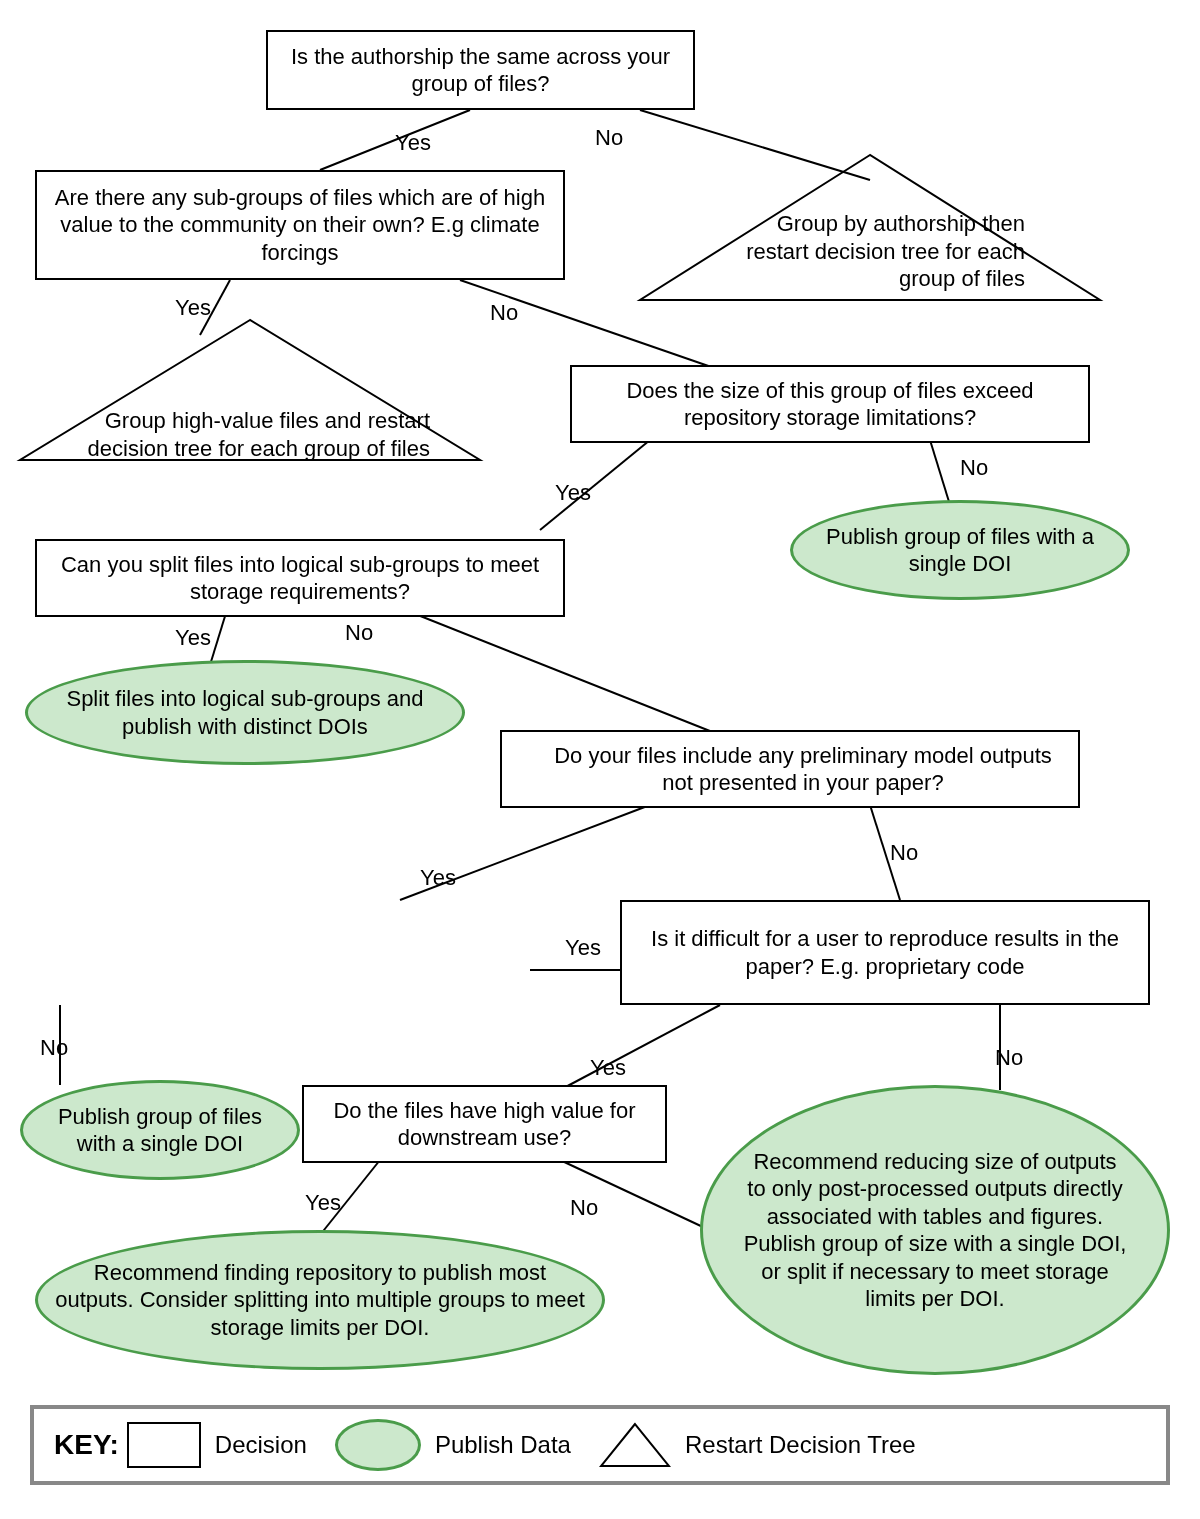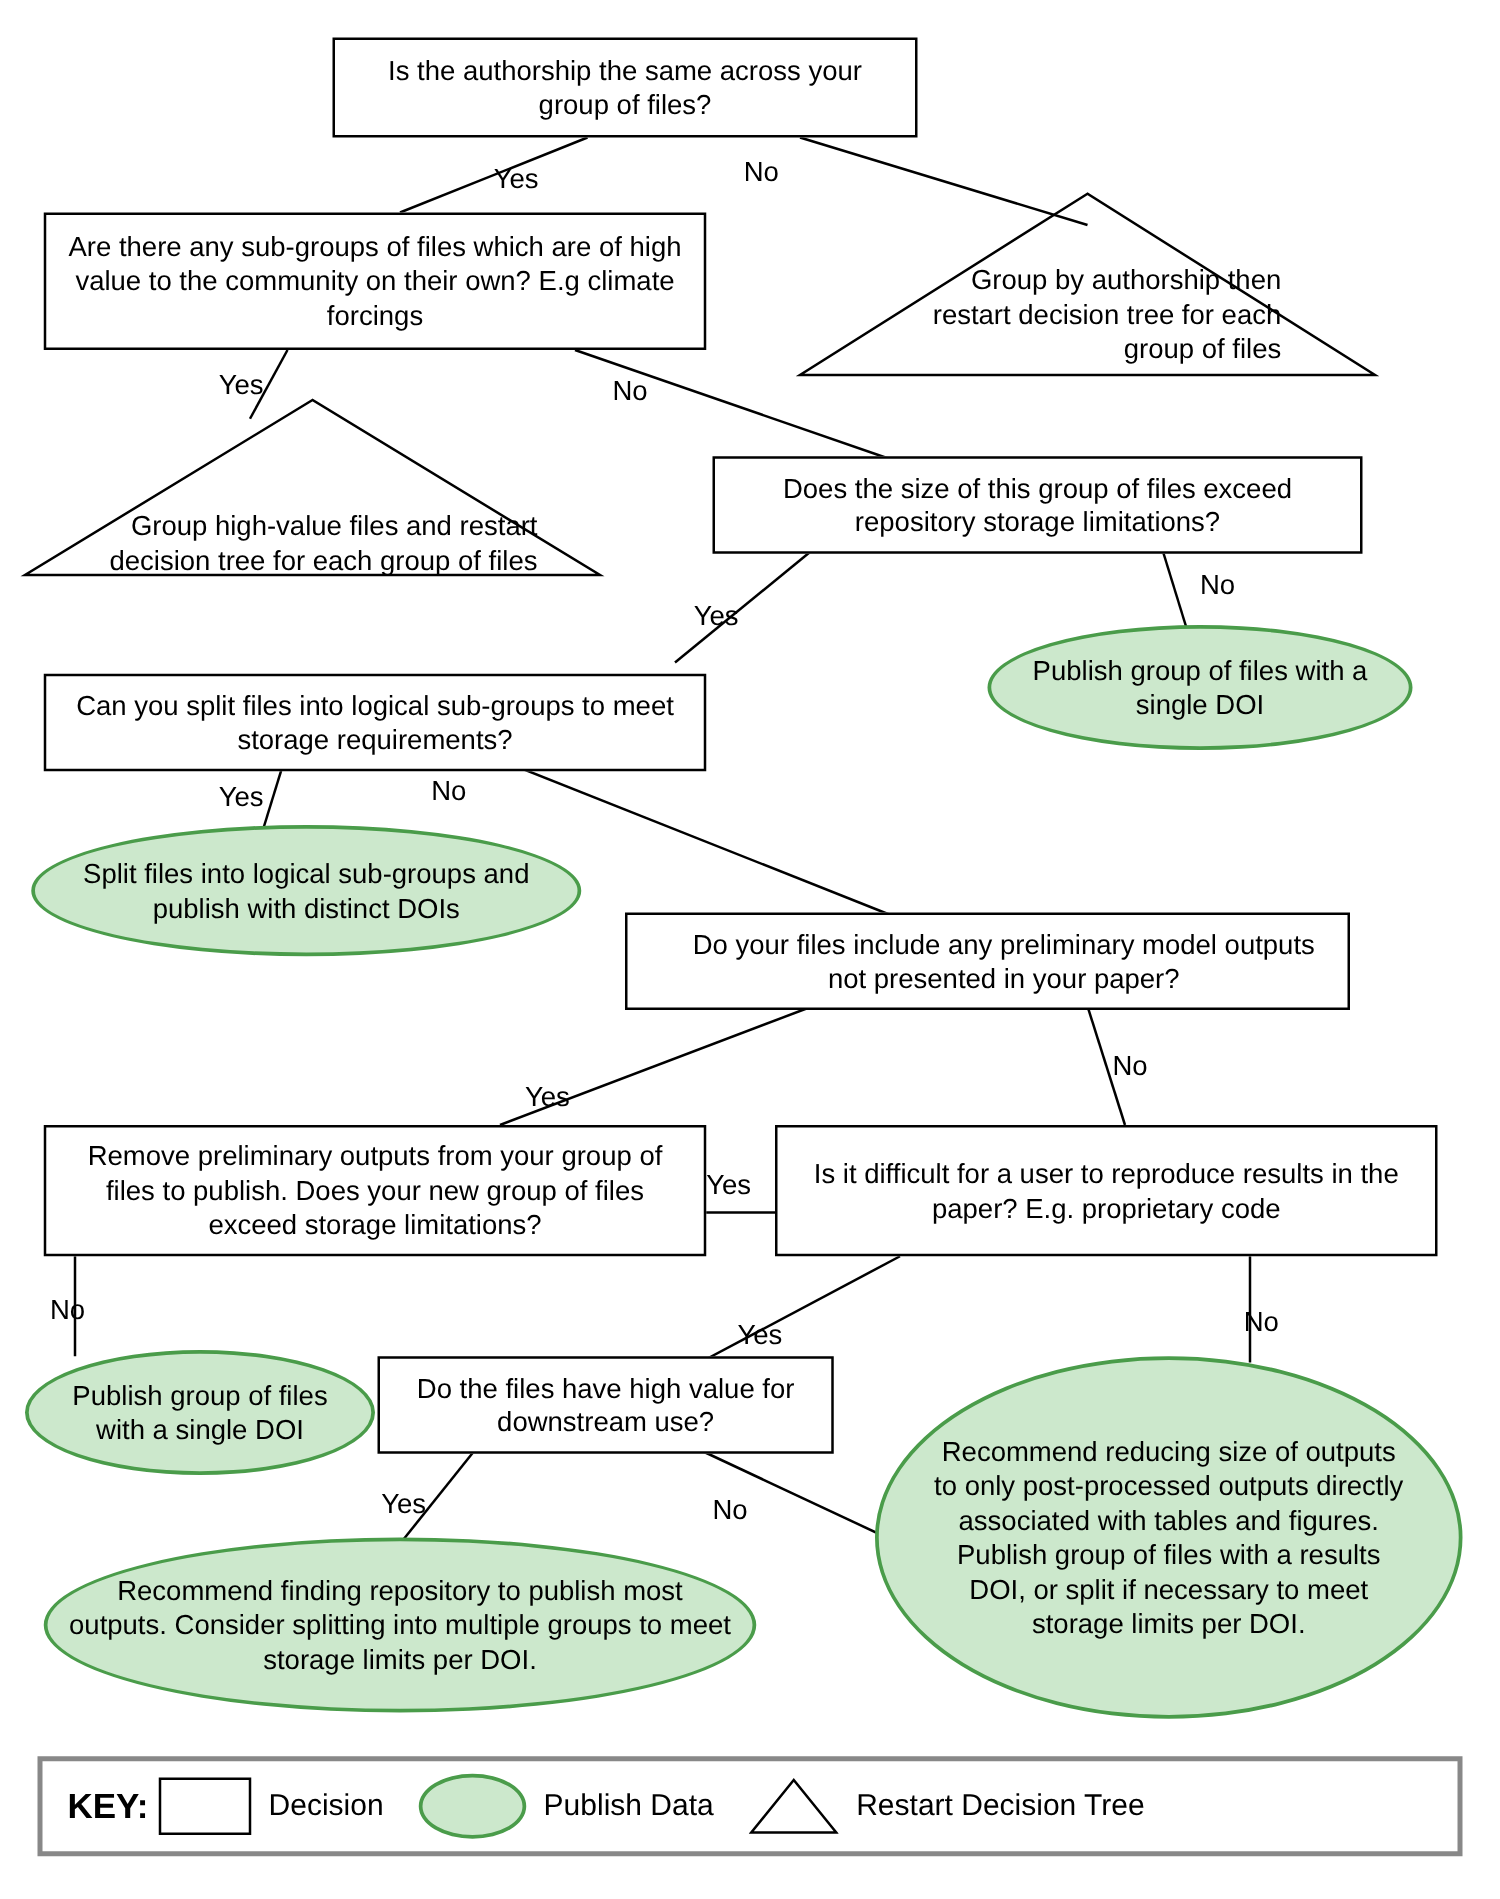--- a/index.html
+++ b/index.html
@@ -132,21 +132,21 @@
       <line x1="720" y1="1005" x2="560" y2="1090"></line>
 
       <line x1="1000" y1="1005" x2="1000" y2="1090"></line>
 
       <line x1="380" y1="1160" x2="320" y2="1235"></line>
 
       <line x1="560" y1="1160" x2="720" y2="1235"></line>
     </g>
   </svg>
 
-  <div class="node decision" style="left:266px; top:30px; width:468px; height:80px;">Is the authorship the same across your group of files?</div>
+  <div class="node decision" style="left:266px; top:30px; width:429px; height:80px;">Is the authorship the same across your group of files?</div>
 
   <div class="edge-label" style="left:395px; top:130px;">Yes</div>
   <div class="edge-label" style="left:595px; top:125px;">No</div>
 
   <div class="node decision" style="left:35px; top:170px; width:530px; height:110px;">Are there any sub-groups of files which are of high value to the community on their own? E.g climate forcings</div>
 
   <div class="tri-text" style="left:715px; top:210px; width:310px;">Group by authorship then restart decision tree for each group of files</div>
 
   <div class="edge-label" style="left:175px; top:295px;">Yes</div>
   <div class="edge-label" style="left:490px; top:300px;">No</div>
@@ -165,39 +165,38 @@
   <div class="edge-label" style="left:175px; top:625px;">Yes</div>
   <div class="edge-label" style="left:345px; top:620px;">No</div>
 
   <div class="node publish" style="left:25px; top:660px; width:440px; height:105px;">Split files into logical sub-groups and publish with distinct DOIs</div>
 
   <div class="node decision" style="left:500px; top:730px; width:580px; height:78px;padding-left:40px;">Do your files include any preliminary model outputs not presented in your paper?</div>
 
   <div class="edge-label" style="left:420px; top:865px;">Yes</div>
   <div class="edge-label" style="left:890px; top:840px;">No</div>
 
-  <div class="node decision" style="left:35px; top:900px; width:530px; height:105px;">Remove preliminary outputs from your group of files to publish. Does your new group of files exceed storage limitations?</div>
 
   <div class="node decision" style="left:620px; top:900px; width:530px; height:105px;">Is it difficult for a user to reproduce results in the paper? E.g. proprietary code</div>
 
   <div class="edge-label" style="left:40px; top:1035px;">No</div>
   <div class="edge-label" style="left:565px; top:935px;">Yes</div>
   <div class="edge-label" style="left:590px; top:1055px;">Yes</div>
   <div class="edge-label" style="left:995px; top:1045px;">No</div>
 
   <div class="node publish" style="left:20px; top:1080px; width:280px; height:100px;">Publish group of files with a single DOI</div>
 
   <div class="node decision" style="left:302px; top:1085px; width:365px; height:78px;text-align:center;">Do the files have high value for downstream use?</div>
 
   <div class="edge-label" style="left:305px; top:1190px;">Yes</div>
   <div class="edge-label" style="left:570px; top:1195px;">No</div>
 
   <div class="node publish" style="left:35px; top:1230px; width:570px; height:140px;">Recommend finding repository to publish most outputs. Consider splitting into multiple groups to meet storage limits per DOI.</div>
 
-  <div class="node publish" style="left:700px; top:1085px; width:470px; height:290px; padding:30px 40px;">Recommend reducing size of outputs to only post-processed outputs directly associated with tables and figures. Publish group of files with a results DOI, or split if necessary to meet storage limits per DOI.</div>
+  <div class="node publish" style="left:700px; top:1085px; width:470px; height:290px; padding:30px 40px;">Recommend reducing size of outputs to only post-processed outputs directly associated with tables and figures. Publish group of size with a single DOI, or split if necessary to meet storage limits per DOI.</div>
 
   <div class="key-box" style="left:30px; top:1405px; width:1140px; height:80px;">
     <b>KEY:</b>
     <div class="key-item">
       <div class="swatch-rect"></div>
       <span>Decision</span>
     </div>
     <div class="key-item">
       <div class="swatch-ellipse"></div>
       <span>Publish Data</span>

